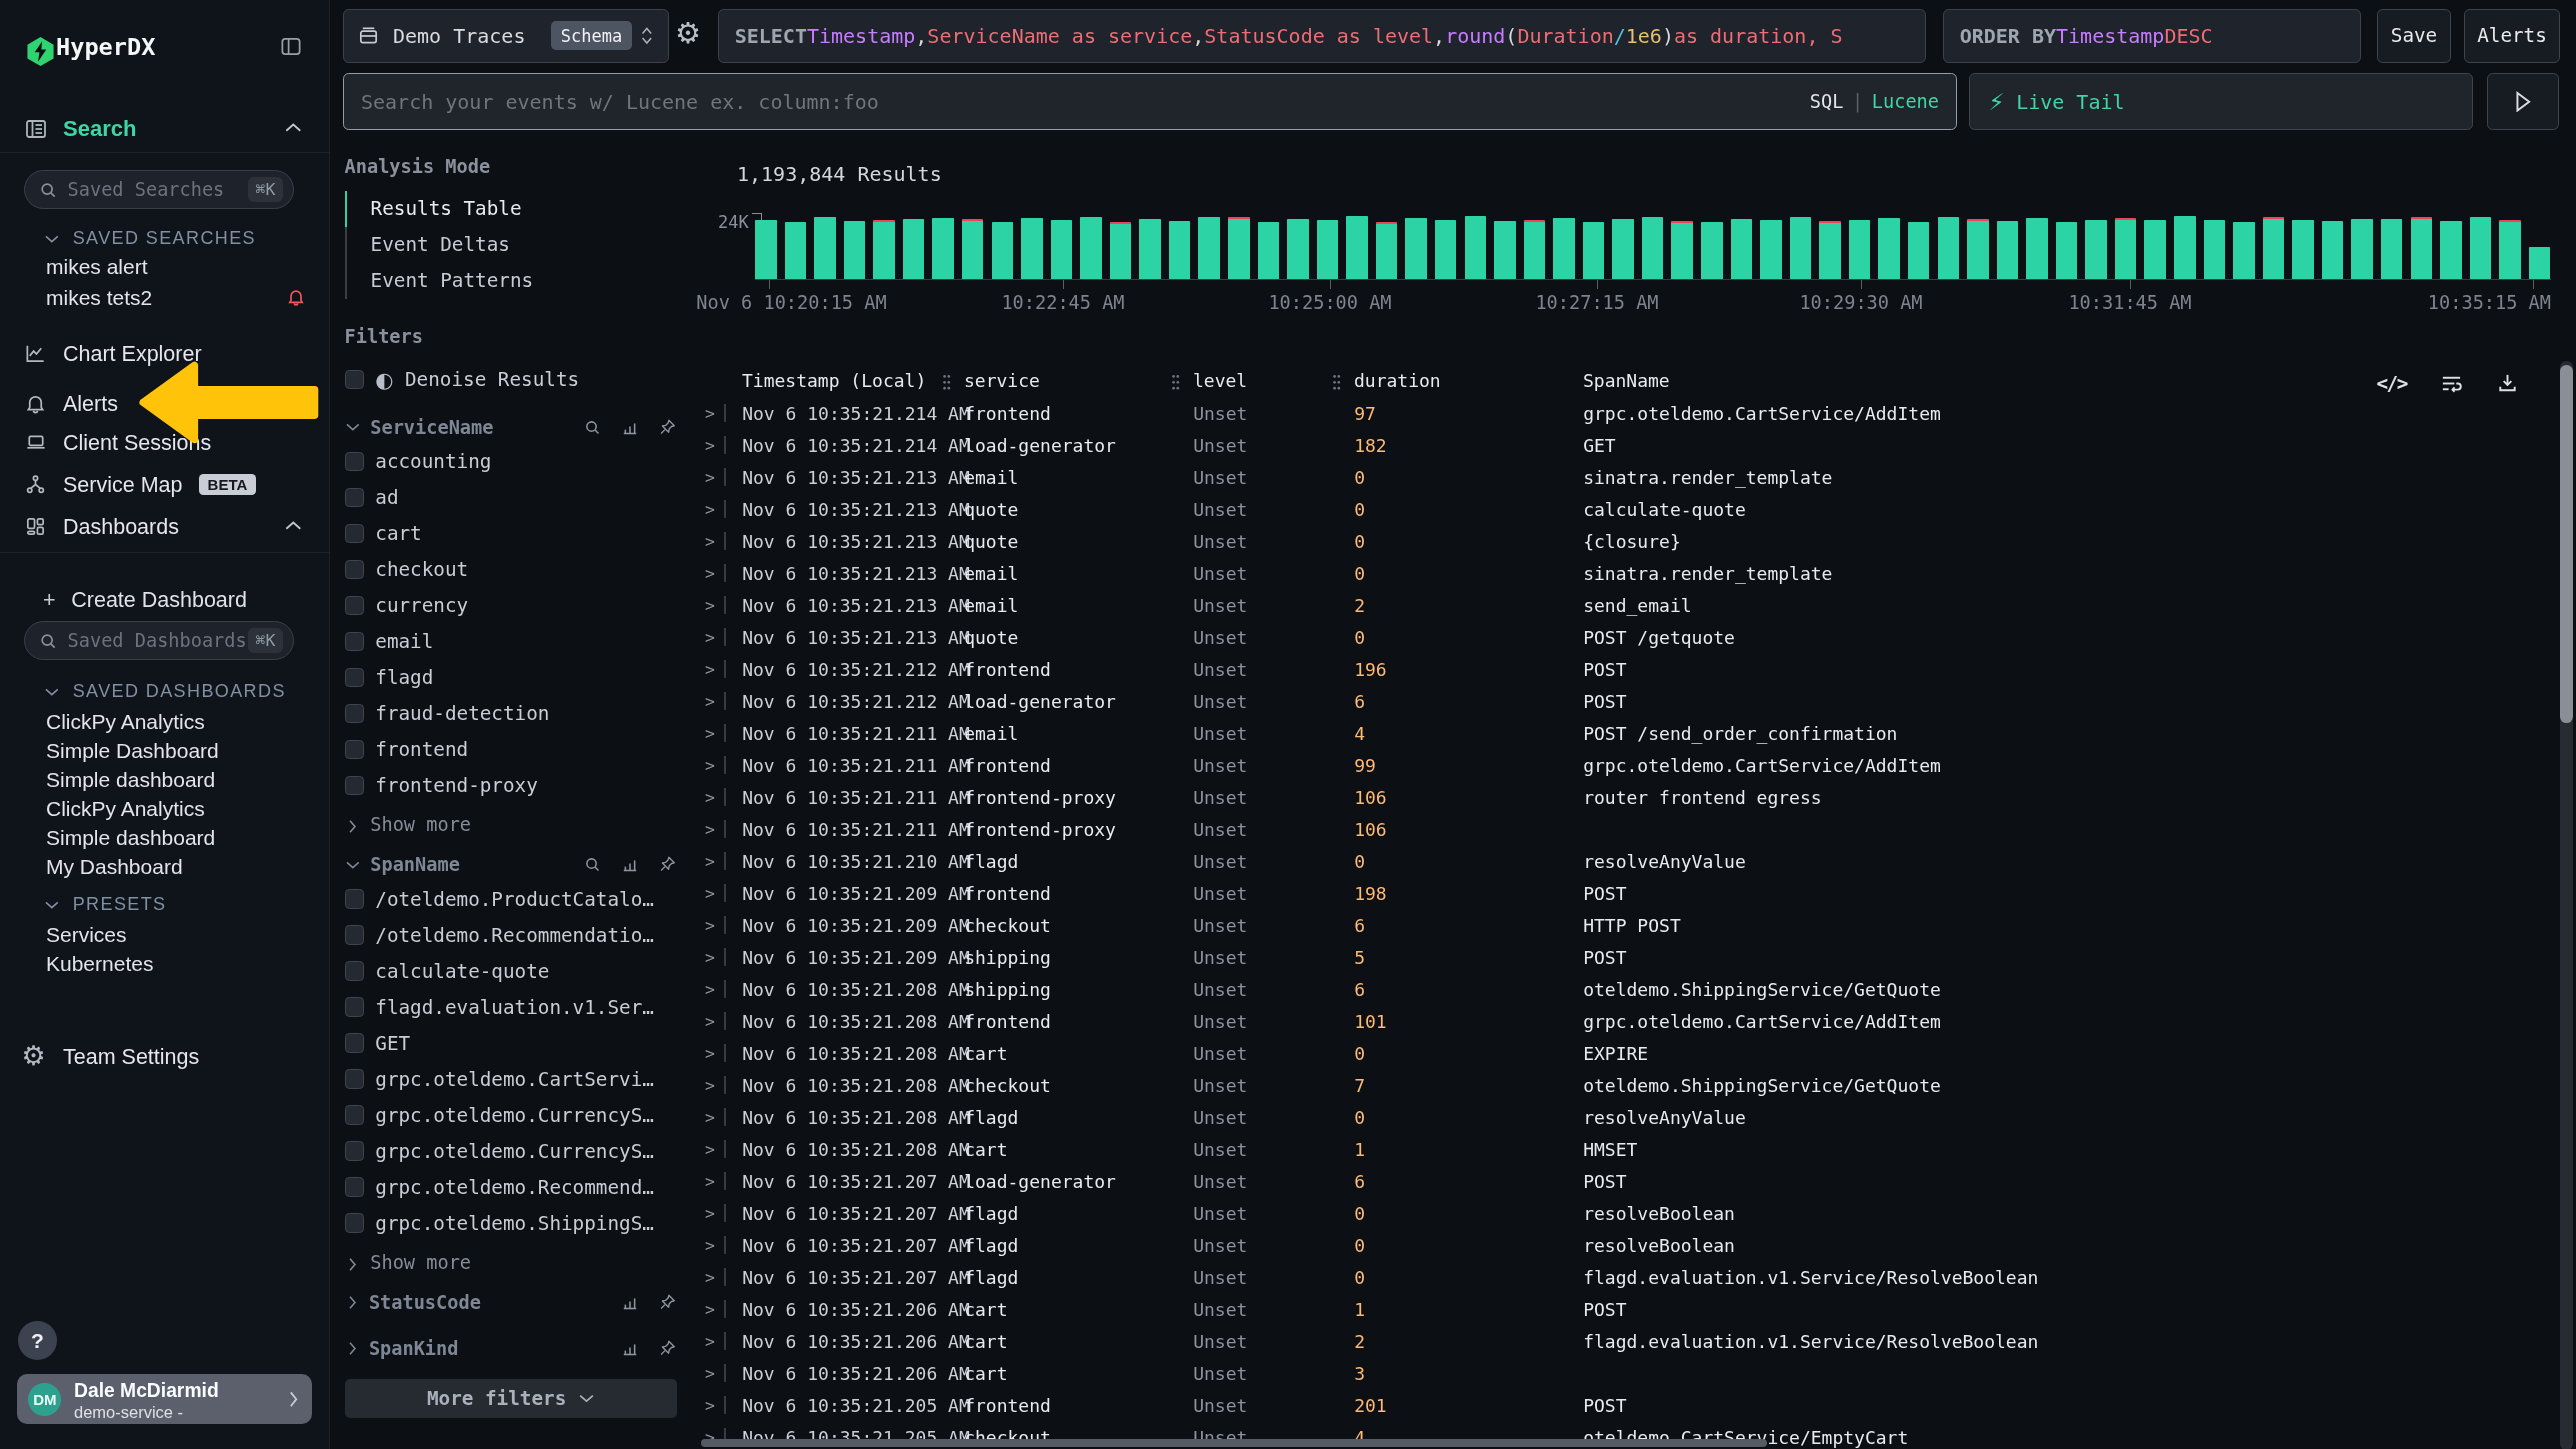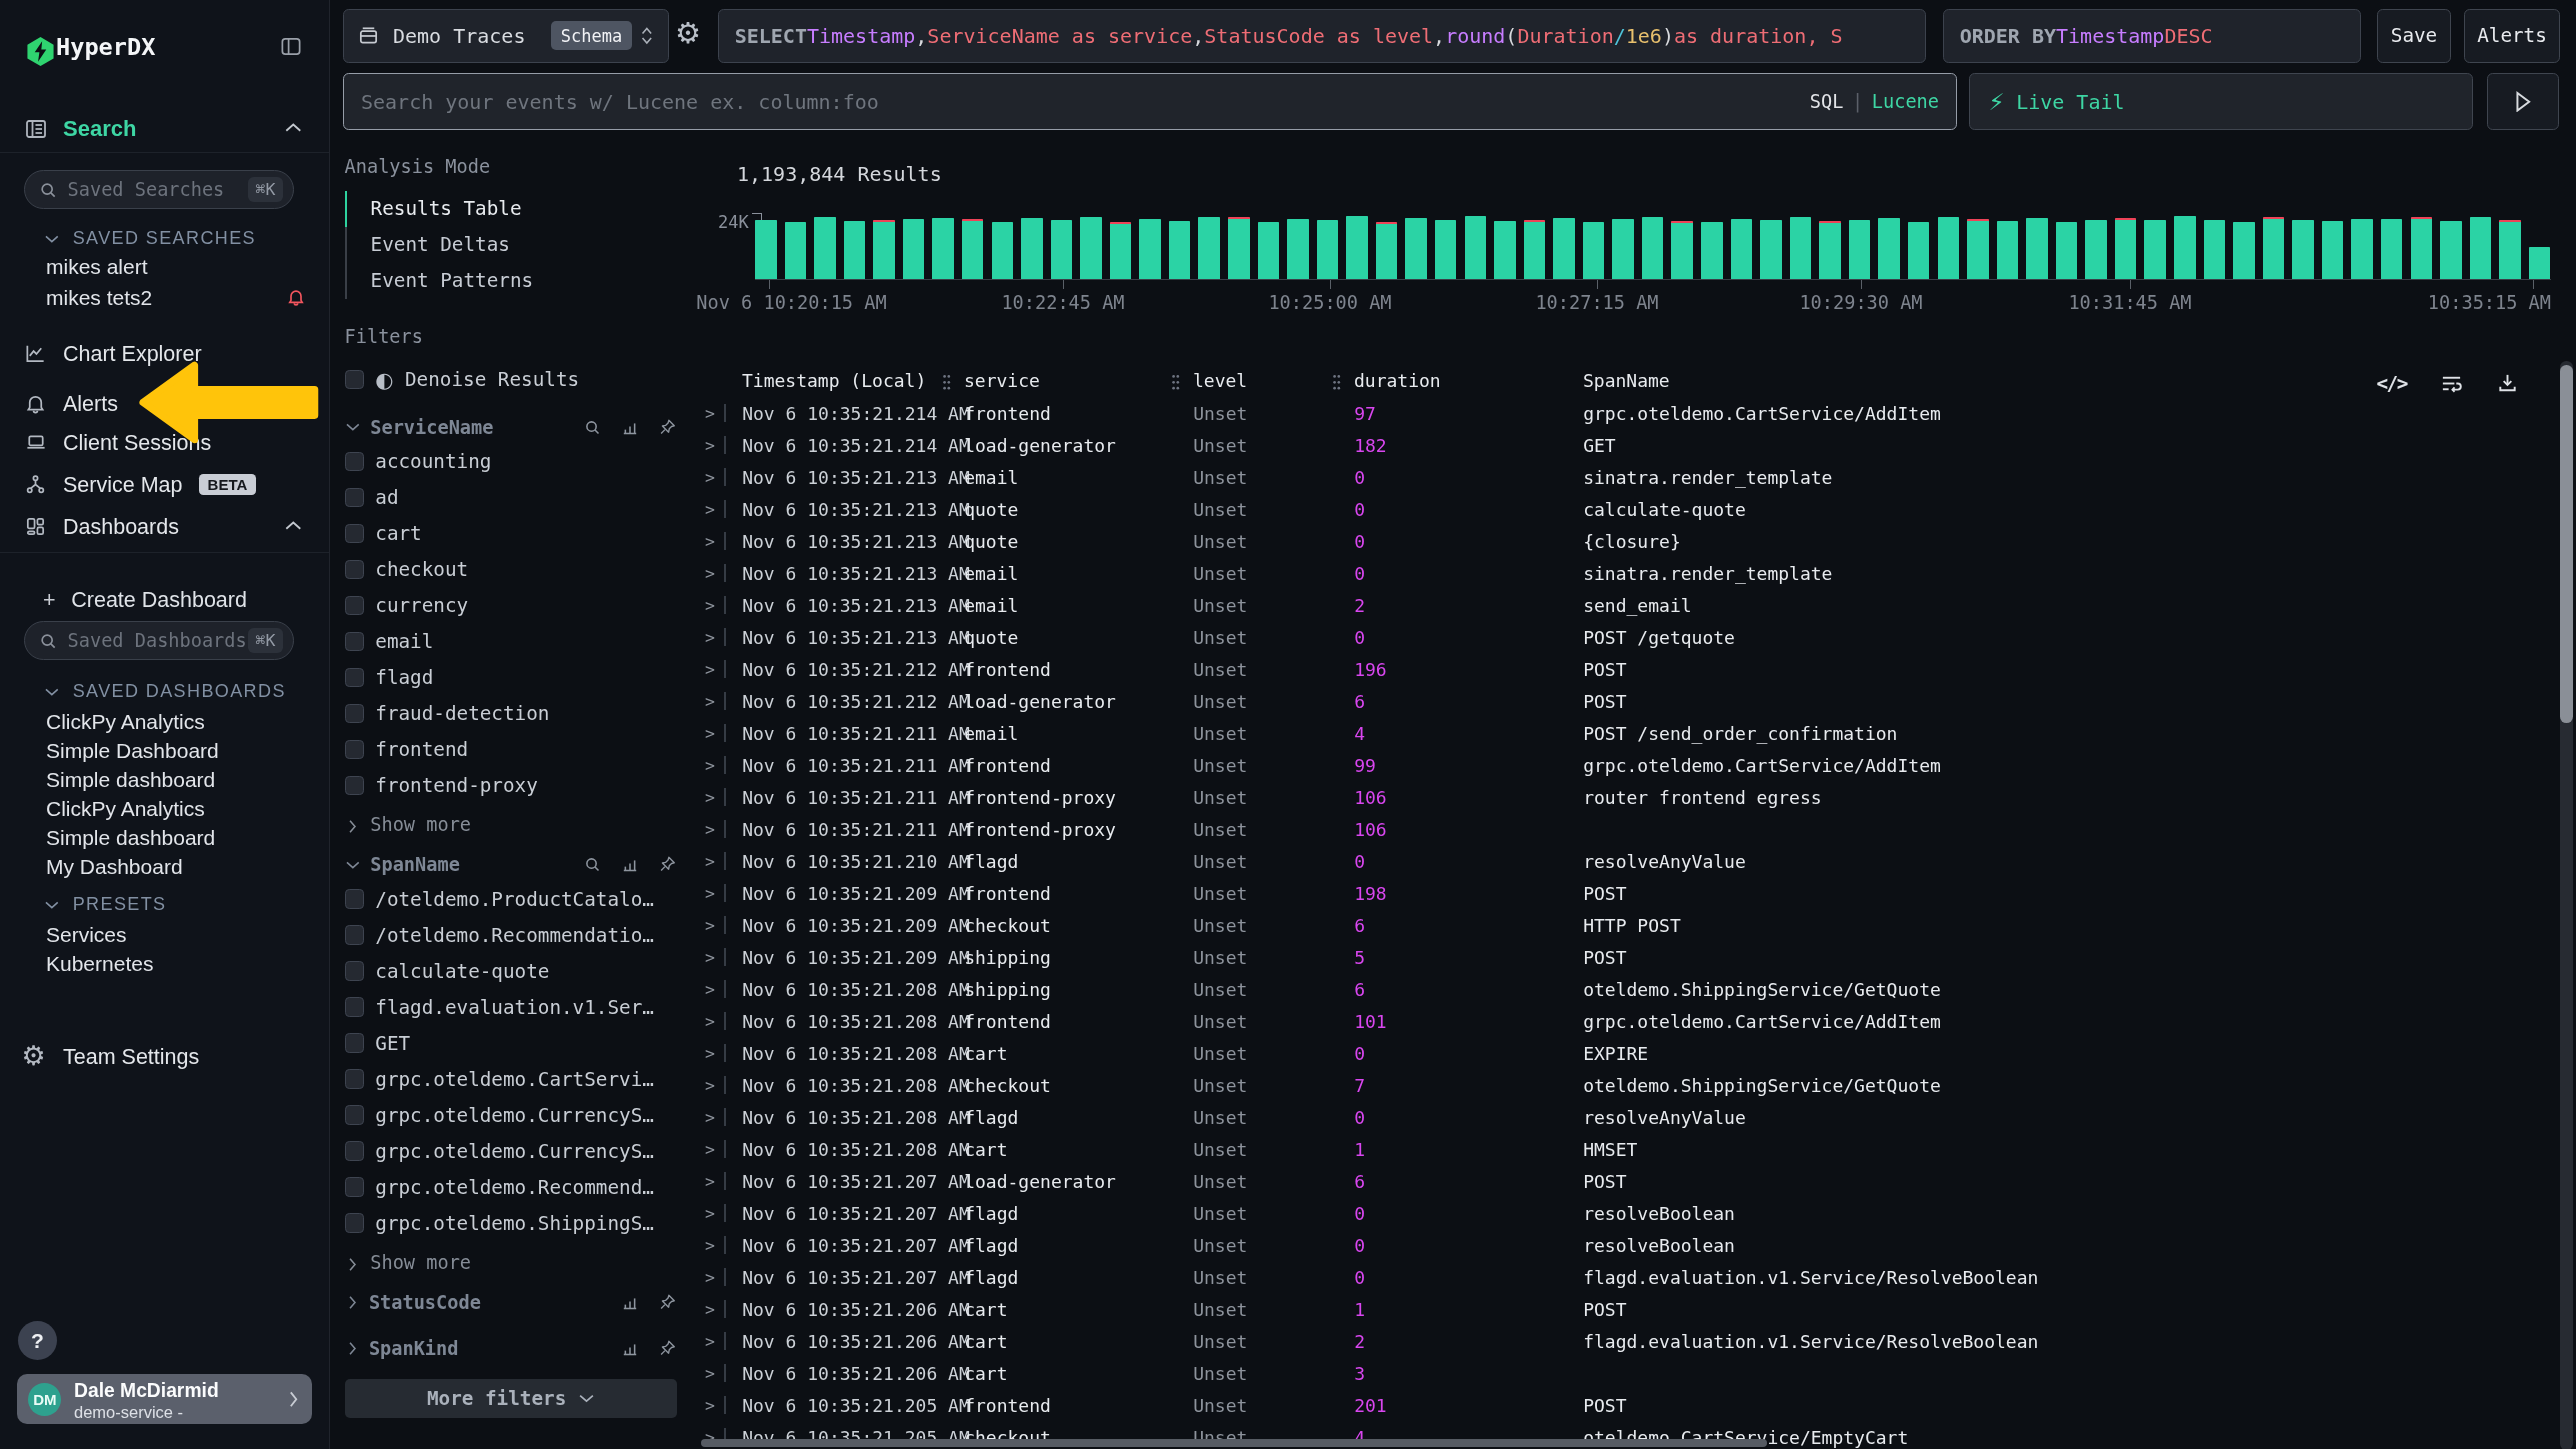--- a/index.html
+++ b/index.html
@@ -66,21 +66,21 @@
   #search-modes{font-family:"DejaVu Sans Mono",monospace;font-size:18.6px;white-space:nowrap}
   #search-modes .sql{color:#e3e5e9;cursor:pointer}
   #search-modes .sep{color:#5b6069;margin:0 8.6px}
   #search-modes .lucene{color:#3ed6a4;cursor:pointer}
   #livetail-btn{position:absolute;left:1969px;top:73px;width:504px;height:57px;background:#20242b;border:0.7px solid #3f454f;border-radius:5.7px;box-sizing:border-box;display:flex;align-items:center;padding:0 18.6px;cursor:pointer}
   #livetail-btn .bolt{font-family:"DejaVu Sans",sans-serif;font-size:23px;color:#3ed6a4;margin-right:11.4px}
   #livetail-btn .lbl{font-family:"DejaVu Sans Mono",monospace;font-size:20px;color:#3ed6a4}
   #play-btn{position:absolute;left:2487px;top:73px;width:72px;height:57px;background:#171b22;border:0.7px solid #3f454f;border-radius:5.7px;box-sizing:border-box;display:flex;align-items:center;justify-content:center;color:#d7dade;cursor:pointer}
   
   #filter-panel{position:absolute;left:336px;top:143px;width:351px;bottom:0;box-sizing:border-box;padding:13px 10px 0 8.6px;font-family:"DejaVu Sans Mono",monospace}
-  .fp-title{font-size:18.6px;font-weight:normal;color:#8a919d;margin-bottom:14.3px}
+  .fp-title{font-size:18.6px;font-weight:bold;color:#8a919d;margin-bottom:14.3px}
   .mode-item{height:36px;line-height:36px;font-size:19.3px;color:#c7ccd4;border-left:2.9px solid #3a3f47;padding-left:24px;cursor:pointer;white-space:nowrap}
   .mode-item.active{border-left-color:#2ed3a0;color:#e8ebef}
   #filters-title{margin-top:27px}
   .check-row{display:flex;align-items:center;height:36px;cursor:pointer}
   .cb{flex:none;width:19.3px;height:19.3px;border-radius:4.3px;background:#252931;border:1.4px solid #3e4450;box-sizing:border-box;margin-right:11.4px;cursor:pointer}
   .check-row .half{font-family:"DejaVu Sans",sans-serif;font-size:21px;color:#b8bec7;margin-right:11.4px}
   .check-row .lbl{font-size:19.3px;color:#c9ced5;white-space:nowrap;overflow:hidden}
   .grp-header{display:flex;align-items:center;height:33px;margin-top:13px;cursor:pointer}
   .grp-header .chev{color:#7e8795;margin-right:10px;flex:none}
   .grp-header .name{font-size:18.6px;font-weight:bold;color:#7e8795;flex:1;white-space:nowrap}
@@ -111,21 +111,21 @@
   .c-lvl{width:161px;flex:none}
   .c-dur{width:229px;flex:none}
   .c-span{flex:1;overflow:hidden}
   #tbl-rows{position:absolute;left:0;right:29px;top:254px;bottom:0;overflow:hidden}
   .drow{height:32px;font-size:18px;cursor:pointer}
   .drow .rchev{width:19.3px;flex:none;color:#8d939c;font-size:16.5px}
   .drow .rdiv{width:1.4px;height:18.6px;background:#363c45;flex:none;margin-right:16.5px}
   .drow .ts{color:#ccd1d7}
   .drow .svc{color:#e8ebef}
   .drow .lvl{color:#8d939c}
-  .drow .dur{color:#d946ef}
+  .drow .dur{color:#fdba74}
   .drow .span{color:#e8ebef}
   #vscroll-track{position:absolute;right:2.9px;top:218px;bottom:0;width:13px;background:#272b32;border-radius:6.4px}
   #vscroll-thumb{position:absolute;right:2.9px;top:222px;width:13px;height:358px;background:#8a8f97;border-radius:6.4px;cursor:grab}
   #hscroll-thumb{position:absolute;left:14.3px;bottom:2.9px;width:1066px;height:8.6px;background:#565b63;border-radius:4.3px;cursor:grab}
 </style>
 </head>
 <body>
 
 <div id="root">
 

